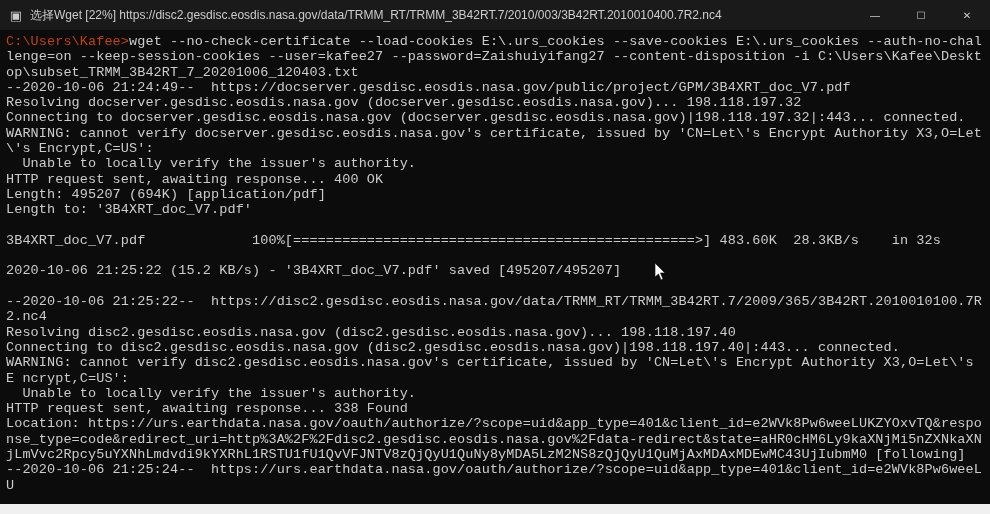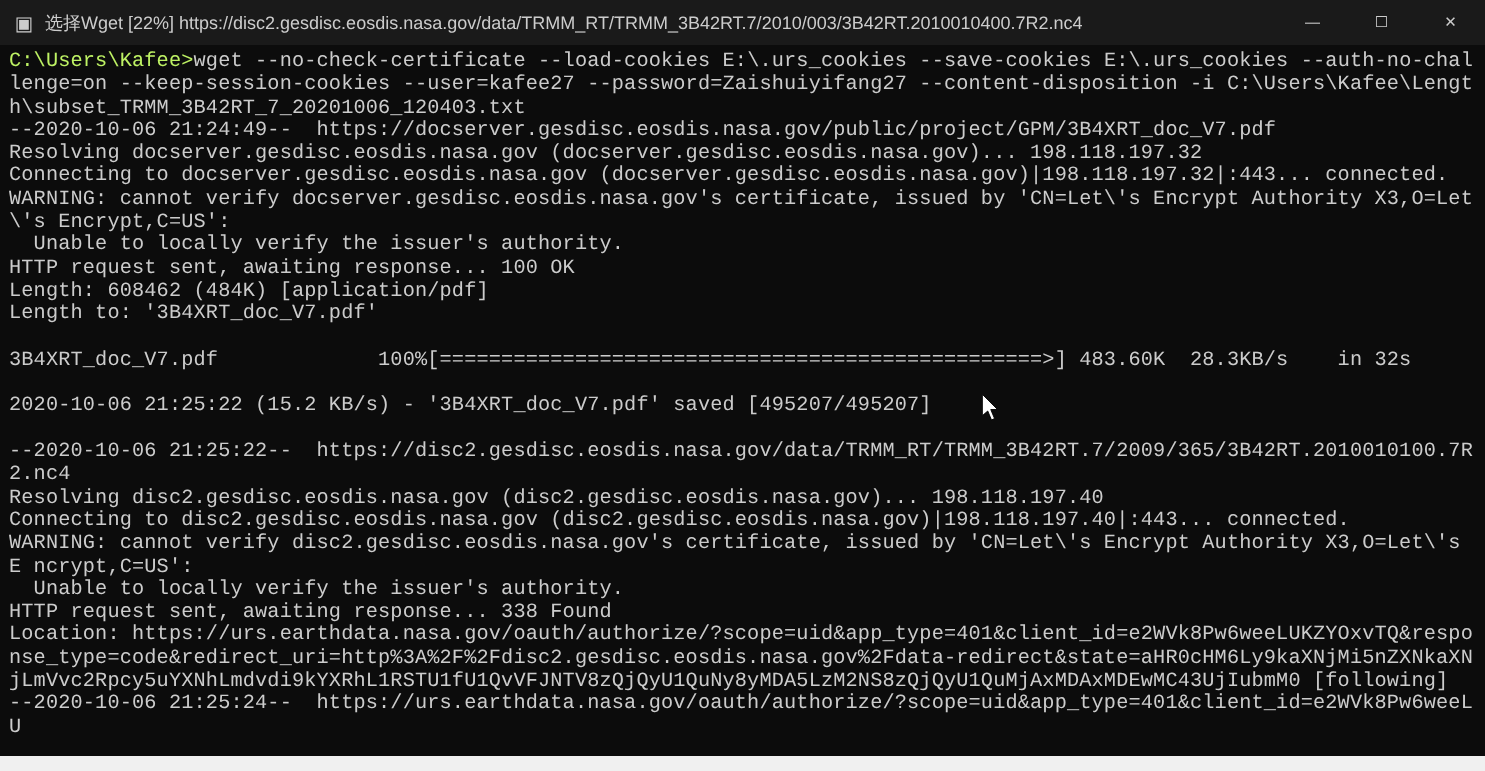--- a/index.html
+++ b/index.html
@@ -66,21 +66,21 @@
       padding: 4px 6px;
       color: #cccccc;
       font-size: 13.5px;
       line-height: 15.3px;
       white-space: pre-wrap;
       word-break: break-all;
       overflow: hidden;
       letter-spacing: 0.1px;
     }
     .prompt {
-      color: #bef264;
+      color: #c2410c;
     }
     .cursor-pointer {
       position: absolute;
       left: 655px;
       top: 263px;
       width: 12px;
       height: 18px;
       pointer-events: none;
       z-index: 10;
     }
@@ -94,28 +94,28 @@
       <span class="titlebar-icon">▣</span>
       <span class="titlebar-title">选择Wget [22%] https://disc2.gesdisc.eosdis.nasa.gov/data/TRMM_RT/TRMM_3B42RT.7/2010/003/3B42RT.2010010400.7R2.nc4</span>
     </div>
     <div class="titlebar-controls">
       <div class="tb-btn">—</div>
       <div class="tb-btn">☐</div>
       <div class="tb-btn close">✕</div>
     </div>
   </div>
 
-  <div class="terminal"><span class="prompt">C:\Users\Kafee&gt;</span><span>wget --no-check-certificate --load-cookies E:\.urs_cookies --save-cookies E:\.urs_cookies --auth-no-challenge=on --keep-session-cookies --user=kafee27 --password=Zaishuiyifang27 --content-disposition -i C:\Users\Kafee\Length\subset_TRMM_3B42RT_7_20201006_120403.txt</span>
+  <div class="terminal"><span class="prompt">C:\Users\Kafee&gt;</span><span>wget --no-check-certificate --load-cookies E:\.urs_cookies --save-cookies E:\.urs_cookies --auth-no-challenge=on --keep-session-cookies --user=kafee27 --password=Zaishuiyifang27 --content-disposition -i C:\Users\Kafee\Desktop\subset_TRMM_3B42RT_7_20201006_120403.txt</span>
 <span>--2020-10-06 21:24:49--  https://docserver.gesdisc.eosdis.nasa.gov/public/project/GPM/3B4XRT_doc_V7.pdf</span>
 <span>Resolving docserver.gesdisc.eosdis.nasa.gov (docserver.gesdisc.eosdis.nasa.gov)... 198.118.197.32</span>
 <span>Connecting to docserver.gesdisc.eosdis.nasa.gov (docserver.gesdisc.eosdis.nasa.gov)|198.118.197.32|:443... connected.</span>
 <span>WARNING: cannot verify docserver.gesdisc.eosdis.nasa.gov's certificate, issued by 'CN=Let\'s Encrypt Authority X3,O=Let\'s Encrypt,C=US':</span>
 <span>  Unable to locally verify the issuer's authority.</span>
-<span>HTTP request sent, awaiting response... 100 OK</span>
-<span>Length: 608462 (484K) [application/pdf]</span>
+<span>HTTP request sent, awaiting response... 400 OK</span>
+<span>Length: 495207 (694K) [application/pdf]</span>
 <span>Length to: '3B4XRT_doc_V7.pdf'</span>
 <span></span>
 <span>3B4XRT_doc_V7.pdf             100%[=================================================&gt;] 483.60K  28.3KB/s    in 32s</span>
 <span></span>
 <span>2020-10-06 21:25:22 (15.2 KB/s) - '3B4XRT_doc_V7.pdf' saved [495207/495207]</span>
 <span></span>
 <span>--2020-10-06 21:25:22--  https://disc2.gesdisc.eosdis.nasa.gov/data/TRMM_RT/TRMM_3B42RT.7/2009/365/3B42RT.2010010100.7R2.nc4</span>
 <span>Resolving disc2.gesdisc.eosdis.nasa.gov (disc2.gesdisc.eosdis.nasa.gov)... 198.118.197.40</span>
 <span>Connecting to disc2.gesdisc.eosdis.nasa.gov (disc2.gesdisc.eosdis.nasa.gov)|198.118.197.40|:443... connected.</span>
 <span>WARNING: cannot verify disc2.gesdisc.eosdis.nasa.gov's certificate, issued by 'CN=Let\'s Encrypt Authority X3,O=Let\'s E ncrypt,C=US':</span>

